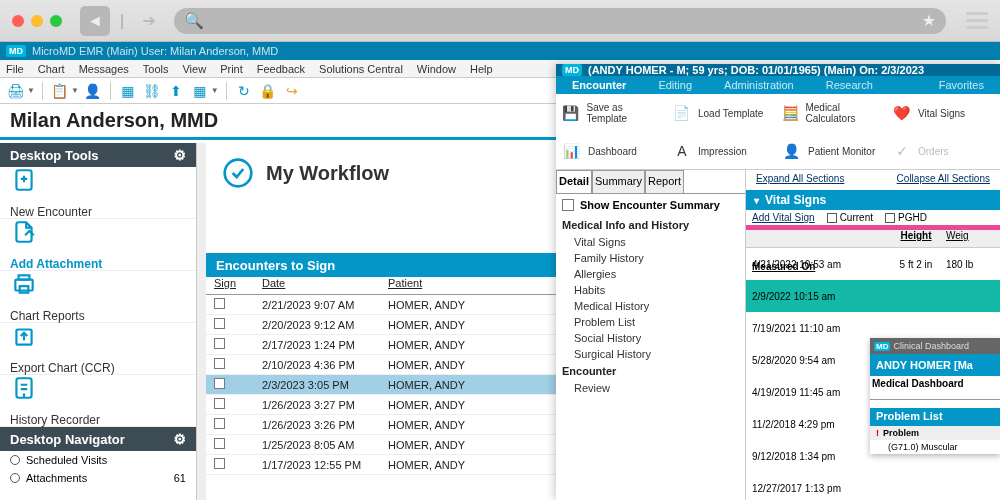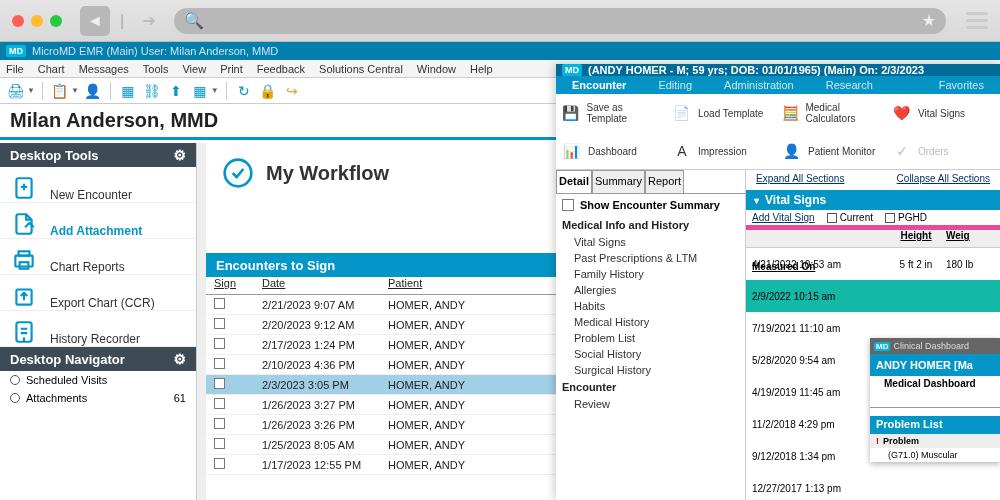--- a/index.html
+++ b/index.html
@@ -34,21 +34,21 @@
 
 .provider { height:36px; background:#fff; border-bottom:3px solid #0496c7; display:flex; align-items:center; padding:0 10px; font-size:20px; font-weight:bold; color:#222; }
 
 
 .content { position:absolute; top:101px; left:0; right:0; bottom:0; display:flex; }
 
 
 .sidebar { width:196px; background:#fff; display:flex; flex-direction:column; }
 .panelhdr { height:24px; background:#3d4b54; color:#fff; font-size:13px; font-weight:bold; display:flex; align-items:center; padding:0 10px; }
 .panelhdr .gear { margin-left:auto; color:#fff; font-size:14px; }
-.tool-item { height:36px; display:flex; align-items:flex-end; padding:0 10px; gap:12px; font-size:12px; color:#333; border-bottom:1px solid #eee; }
+.tool-item { height:52px; display:flex; align-items:flex-start; padding:0 10px; gap:12px; font-size:12px; color:#333; border-bottom:1px solid #eee;flex-direction:column; }
 .tool-item.sel { color:#0496c7; font-weight:bold; }
 .tool-icon { width:28px; height:28px; color:#0496c7; display:flex; align-items:center; justify-content:center; }
 .tool-icon svg { width:26px; height:26px; stroke:#0496c7; stroke-width:2; fill:none; }
 .nav-item { height:18px; display:flex; align-items:center; padding:0 10px; font-size:11px; gap:6px; }
 .radio { width:10px; height:10px; border:1px solid #555; border-radius:50%; }
 .count { margin-left:auto; font-size:11px; }
 .scrollhint { width:10px; background:#eee; border-left:1px solid #ccc; }
 
 
 .workflow { flex:1; background:#fff; display:flex; flex-direction:column; position:relative; }
@@ -92,33 +92,33 @@
 .expand-row span { color:#036; text-decoration:underline; }
 .sect-hdr { height:20px; background:#0496c7; color:#fff; font-size:12px; font-weight:bold; display:flex; align-items:center; padding:0 8px; gap:6px; }
 .sect-hdr .chev { font-size:10px; }
 .vs-ctrl { height:20px; display:flex; align-items:center; padding:0 6px; font-size:10px; gap:12px; border-bottom:5px solid #ec4899; }
 .vs-ctrl .add { color:#036; text-decoration:underline; }
 .vs-ctrl .cb { display:flex; align-items:center; gap:3px; }
 .vs-ctrl .cb i { width:10px; height:10px; border:1px solid #555; display:inline-block; }
 .vs-cols { height:18px; display:flex; font-size:10px; background:#eee; border-bottom:1px solid #ccc; }
 .vs-cols span:nth-child(1){ width:140px; padding-left:6px; font-weight:bold; text-decoration:underline;margin-top:31px;}
 .vs-cols span:nth-child(2){ width:60px; font-weight:bold; text-decoration:underline; text-align:center;}
-.vs-cols span:nth-child(3){ flex:1; font-weight:bold; text-decoration:underline;}
+.vs-cols span:nth-child(3){ flex:1; font-weight:normal; text-decoration:underline;}
 .vs-row { height:32px; display:flex; font-size:10px; align-items:center; }
 .vs-row.sel { background:#14b8a6; }
 .vs-row span:nth-child(1){ width:140px; padding-left:6px;}
 .vs-row span:nth-child(2){ width:60px; text-align:center;}
 .vs-row span:nth-child(3){ flex:1;}
 .vs-foot { height:20px; font-size:10px; padding:3px 14px; }
 
 
 .clindash { position:absolute; top:168px; right:0; width:130px; background:#fff; box-shadow:0 2px 6px rgba(0,0,0,0.3); font-size:10px; }
 .clindash .cd-t { height:16px; background:#666; color:#ddd; display:flex; align-items:center; padding:0 4px; gap:3px; font-size:9px; }
 .clindash .cd-p { height:22px; background:#0496c7; color:#fff; font-weight:bold; display:flex; align-items:center; padding:0 6px; font-size:11px; }
-.clindash .cd-tab { height:32px; border-bottom:1px solid #999; padding:2px 14px; font-size:10px; font-weight:bold; }
+.clindash .cd-tab { height:24px; border-bottom:1px solid #999; padding:2px 2px; font-size:10px; font-weight:bold; }
 .clindash .cd-pl { height:18px; background:#0496c7; color:#fff; font-weight:bold; padding:2px 6px; font-size:11px; }
 .clindash .cd-row { padding:2px 6px; font-size:9px; display:flex; gap:4px; }
 .clindash .cd-row .ex { color:#c00; font-weight:bold; }
 </style>
 </head>
 <body>
 
 <div class="chrome">
   <div class="tlights">
     <div class="tlight" style="background:#ff5f57"></div>
@@ -377,21 +377,20 @@
           <span>Summary</span>
           <span>Report</span>
         </div>
       <div class="showenc">
         <span class="ck"></span>
         <span>Show Encounter Summary</span>
       </div>
       <div class="mh-hdr">Medical Info and History</div>
       <div id="mh-list">
           <div class="mh-item">Vital Signs</div>
-          <div class="mh-item">Past Prescriptions &amp; LTM</div>
           <div class="mh-item">Family History</div>
           <div class="mh-item">Allergies</div>
           <div class="mh-item">Habits</div>
           <div class="mh-item">Medical History</div>
           <div class="mh-item">Problem List</div>
           <div class="mh-item">Social History</div>
           <div class="mh-item">Surgical History</div>
         </div>
       <div class="mh-hdr">Encounter</div>
       <div id="enc-list">

